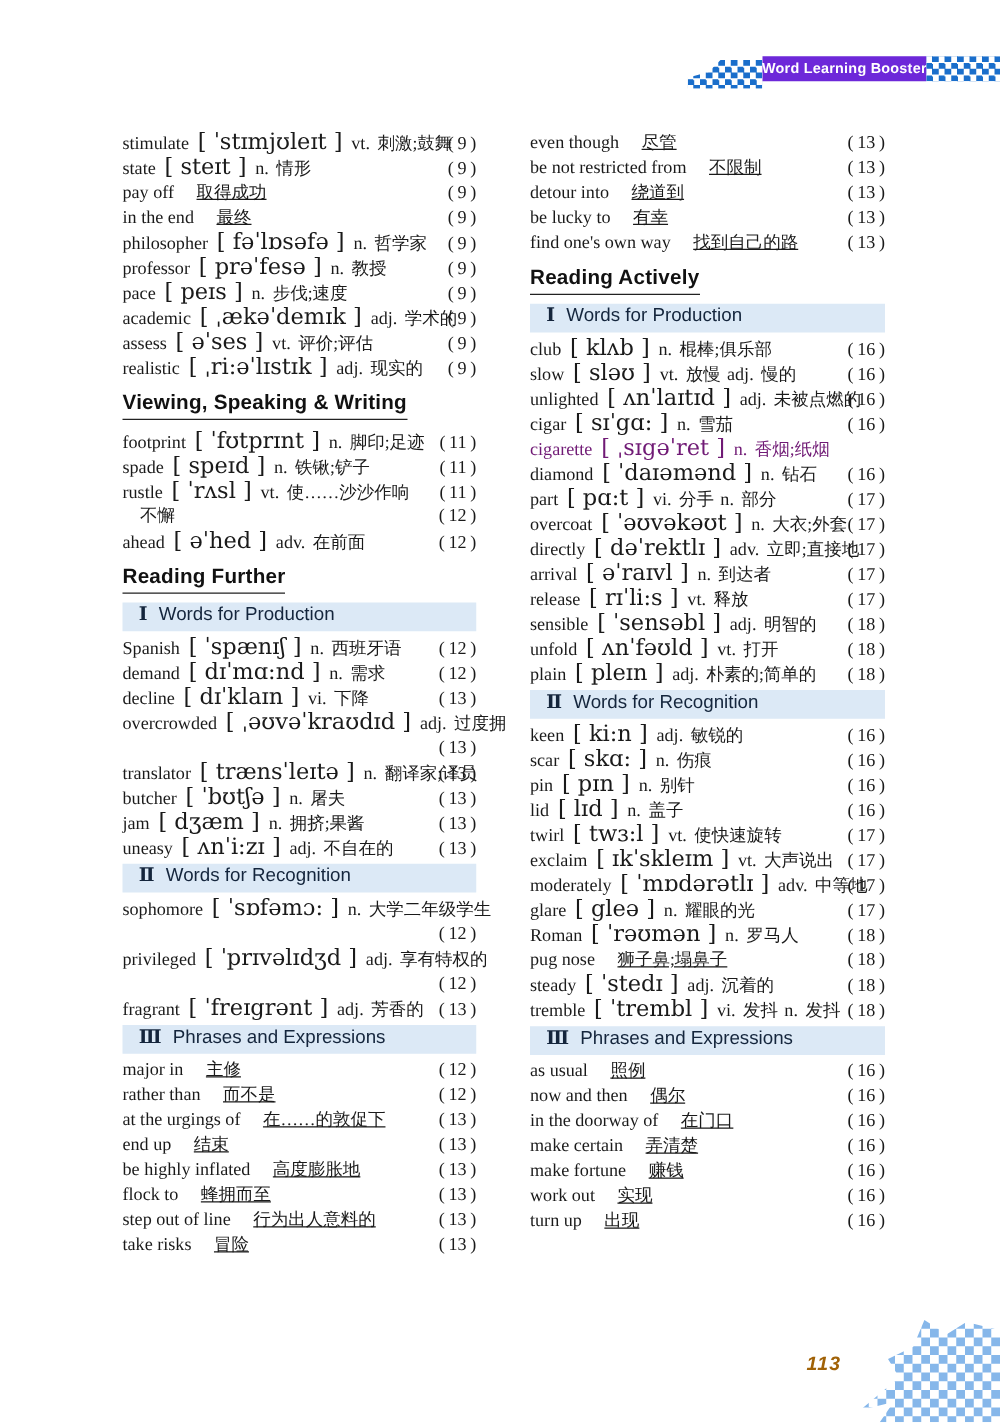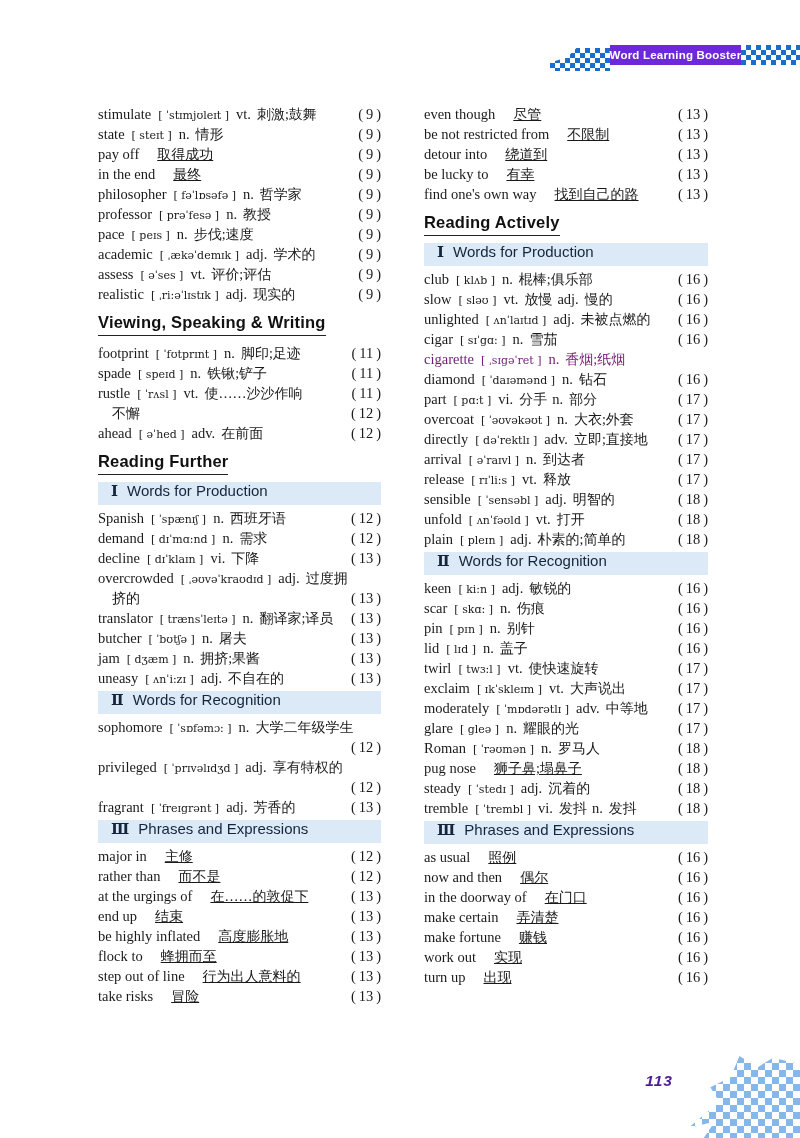--- a/index.html
+++ b/index.html
@@ -18,40 +18,40 @@
 
   
   .col{position:absolute;top:104px;}
   .col-left{left:98px;width:283px;}
   .col-right{left:424px;width:284px;}
 
   .entry{display:flex;align-items:baseline;height:20px;line-height:20px;
          font-size:14.5px;white-space:nowrap;}
   .etext{flex:1 1 auto;min-width:0;}
   .en{margin-right:7px;}
-  .ph{margin-right:7px;font-family:"DejaVu Serif",serif;font-size:11px;}
+  .ph{margin-right:7px;font-family:"DejaVu Serif",serif;font-size:18px;}
   .pos{margin-right:6px;}
   .cn{margin-right:5px;font-size:14px;}
   .en + .cn{margin-left:11px;text-decoration:underline;}
   .page-ref{margin-left:auto;padding-left:4px;font-size:14.5px;}
   .entry-wrap .etext{padding-left:14px;}
   .blue, .blue .ph, .blue .pos, .blue .cn{color:#701a75;}
 
   .section-heading{width:-moz-fit-content;width:fit-content;
          font:700 16.5px "Liberation Sans",sans-serif;color:#111;
          border-bottom:1.5px solid #222;padding-bottom:3px;margin:9px 0 7px;letter-spacing:.2px;}
   .unit-heading{height:26px;line-height:26px;text-align:center;
          font:700 22px "Liberation Serif",serif;margin:8px 0 6px;letter-spacing:.5px;}
   .bar{height:23px;background:#dce9f6;display:flex;align-items:baseline;
        padding-left:13px;margin:3px 0;font:500 15px "Liberation Sans",sans-serif;color:#14253c;}
   .bar .num{font-family:"DejaVu Serif",serif;font-weight:600;margin-right:9px;}
 
   
-  .page-num{position:absolute;right:127px;bottom:48px;
-            font:700 italic 15.5px "Liberation Sans",sans-serif;color:#4c1d95;letter-spacing:1px;}
+  .page-num{position:absolute;right:127px;bottom:37px;
+            font:700 italic 15.5px "Liberation Sans",sans-serif;color:#a16207;letter-spacing:1px;}
   .footer-checker{--c:#86b7ea;position:absolute;right:0;bottom:0;width:112px;height:82px;
        background-image:conic-gradient(var(--c) 25%,transparent 0 50%,var(--c) 0 75%,transparent 0);
        background-size:14px 14px;
        clip-path:polygon(46% 0,62% 14%,76% 2%,100% 10%,100% 100%,14% 100%,24% 80%,0 88%,28% 56%,20% 38%,38% 26%);}
 </style>
 </head>
 <body>
 
 <div class="page">
   <div>
@@ -138,21 +138,20 @@
         <span class="page-ref">( 12 )</span>
       </div>
       <div class="entry">
         <span class="etext"><span class="en">decline</span><span class="ph">[ dɪˈklaɪn ]</span><span class="pos">vi.</span><span class="cn">下降</span></span>
         <span class="page-ref">( 13 )</span>
       </div>
       <div class="entry">
         <span class="etext"><span class="en">overcrowded</span><span class="ph">[ ˌəʊvəˈkraʊdɪd ]</span><span class="pos">adj.</span><span class="cn">过度拥</span></span>
       </div>
       <div class="entry entry-wrap">
-        <span class="etext cn">挤的</span>
         <span class="page-ref">( 13 )</span>
       </div>
       <div class="entry">
         <span class="etext"><span class="en">translator</span><span class="ph">[ trænsˈleɪtə ]</span><span class="pos">n.</span><span class="cn">翻译家;译员</span></span>
         <span class="page-ref">( 13 )</span>
       </div>
       <div class="entry">
         <span class="etext"><span class="en">butcher</span><span class="ph">[ ˈbʊtʃə ]</span><span class="pos">n.</span><span class="cn">屠夫</span></span>
         <span class="page-ref">( 13 )</span>
       </div>

